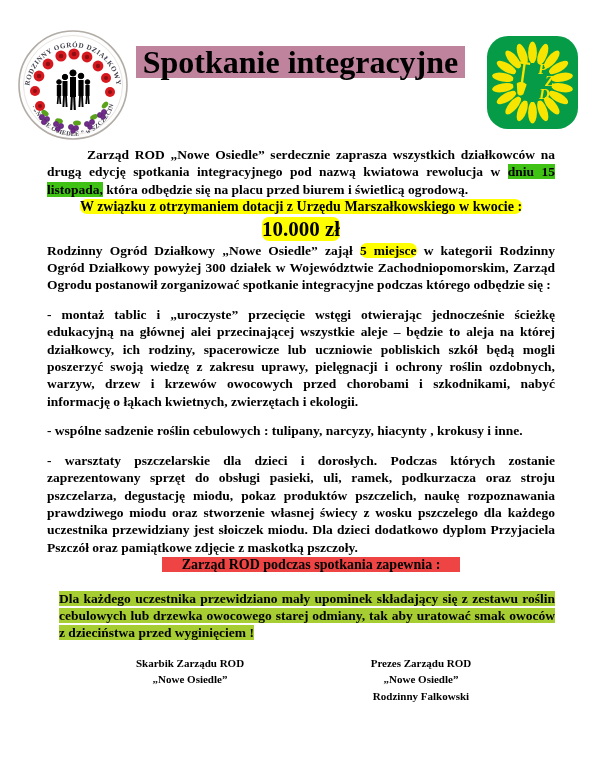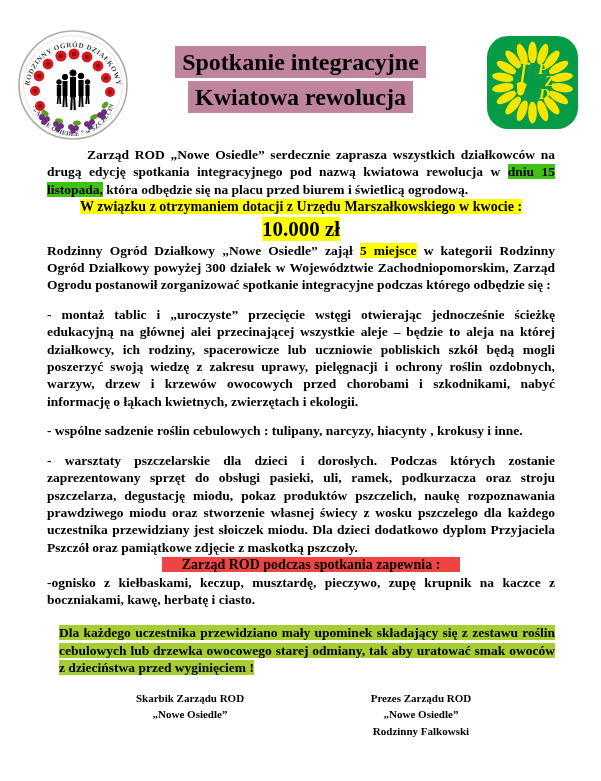--- a/index.html
+++ b/index.html
@@ -4,33 +4,33 @@
 <style>
   html,body{margin:0;padding:0;background:#fff;}
   .page{position:relative;width:601px;height:781px;background:#ffffff;overflow:hidden;
         font-family:"Liberation Serif",serif;font-weight:bold;color:#000;}
   
   .header{position:relative;height:118px;}
   .logo-left{position:absolute;left:15px;top:29px;}
   .logo-right{position:absolute;left:486px;top:35px;}
   .title-block{position:absolute;left:0;right:0;top:46px;text-align:center;}
   .title-row{line-height:32px;}
-  .title-line{display:inline-block;background:#c0839d;font-size:24px;padding:0 7px;}
+  .title-line{display:inline-block;background:#c0839d;font-size:32px;padding:0 7px;}
   
   .content{margin:28px 46px 0 47px;font-size:13.5px;line-height:17.4px;text-align:justify;}
   .para{margin:0;}
   .indent{text-indent:40px;}
   .gap{margin-top:12px;}
   .gap-lg{margin-top:16px;padding-left:12px;}
   .gap-sm{margin-top:8px;}
   .center-line{text-align:center;margin:0;}
   .heading-sm{font-size:14px;line-height:17px;}
   .amount-line{margin:1px 0 0 0;}
   .amount{font-size:21px;line-height:25px;}
-  .hl-yellow{background:#ffff00;}
+  .hl-yellow{background:#ffff00;border-radius:7px;}
   .hl-green{background:#3fc214;}
   .hl-mauve{background:#ef4444;padding:0 20px;margin-left:20px;}
   .hl-yellowgreen{background:#a6cd32;}
   
   .signatures{display:flex;justify-content:space-between;padding:13px 80px 0 90px;}
   .sig{width:200px;text-align:center;font-size:11px;line-height:16.5px;}
   .sig div{margin:0;}
   svg text{font-family:"Liberation Serif",serif;}
   .sans{font-family:"Liberation Sans",sans-serif;}
 </style>
@@ -128,21 +128,20 @@
           <line x1="67" y1="67" x2="67.6" y2="78" stroke-width="1.9"></line>
         <circle cx="72.5" cy="53" r="2.3"></circle>
           <line x1="72.5" y1="56" x2="72.5" y2="67" stroke-width="4.2"></line>
         <line x1="71.8" y1="67" x2="71.2" y2="75" stroke-width="1.7"></line>
           <line x1="73.2" y1="67" x2="73.8" y2="75" stroke-width="1.7"></line>
       </g>
     </svg>
 
     <div class="title-block">
       <div class="title-row"><span class="title-line">Spotkanie integracyjne</span></div>
-      <div class="title-row"><span class="title-line">Kwiatowa rewolucja</span></div>
     </div>
 
     <svg class="logo-right" width="93" height="95" viewBox="0 0 93 95">
       <rect x="1" y="1" width="91" height="93" rx="21" fill="#069c47"></rect>
       <g fill="#f7e500">
         <ellipse cx="46.5" cy="17.5" rx="4.4" ry="11" transform="rotate(0 46.5 47.5)"></ellipse>
         <ellipse cx="46.5" cy="17.5" rx="4.4" ry="11" transform="rotate(20 46.5 47.5)"></ellipse>
         <ellipse cx="46.5" cy="17.5" rx="4.4" ry="11" transform="rotate(40 46.5 47.5)"></ellipse>
         <ellipse cx="46.5" cy="17.5" rx="4.4" ry="11" transform="rotate(60 46.5 47.5)"></ellipse>
         <ellipse cx="46.5" cy="17.5" rx="4.4" ry="11" transform="rotate(80 46.5 47.5)"></ellipse>
@@ -183,21 +182,20 @@
 
     <p class="para"><span>Rodzinny Ogród Działkowy „Nowe Osiedle” zajął </span><span class="hl-yellow">5 miejsce</span><span> w kategorii Rodzinny Ogród Działkowy powyżej 300 działek w Województwie Zachodniopomorskim, Zarząd Ogrodu postanowił zorganizować spotkanie integracyjne podczas którego odbędzie się :</span></p>
 
     <p class="para gap">- montaż tablic i „uroczyste” przecięcie wstęgi otwierając jednocześnie ścieżkę edukacyjną na głównej alei przecinającej wszystkie aleje – będzie to aleja na której działkowcy, ich rodziny, spacerowicze lub uczniowie pobliskich szkół będą mogli poszerzyć swoją wiedzę z zakresu uprawy, pielęgnacji i ochrony roślin ozdobnych, warzyw, drzew i krzewów owocowych przed chorobami i szkodnikami, nabyć informację o łąkach kwietnych, zwierzętach i ekologii.</p>
 
     <p class="para gap">- wspólne sadzenie roślin cebulowych : tulipany, narcyzy, hiacynty , krokusy i inne.</p>
 
     <p class="para gap">- warsztaty pszczelarskie dla dzieci i dorosłych. Podczas których zostanie zaprezentowany sprzęt do obsługi pasieki, uli, ramek, podkurzacza oraz stroju pszczelarza, degustację miodu, pokaz produktów pszczelich, naukę rozpoznawania prawdziwego miodu oraz stworzenie własnej świecy z wosku pszczelego dla każdego uczestnika przewidziany jest słoiczek miodu. Dla dzieci dodatkowo dyplom Przyjaciela Pszczół oraz pamiątkowe zdjęcie z maskotką pszczoły.</p>
 
     <p class="center-line gap-sm"><span class="hl-mauve heading-sm">Zarząd ROD podczas spotkania zapewnia :</span></p>
-    <p class="para">-ognisko z kiełbaskami, keczup, musztardę, pieczywo, zupę krupnik na kaczce z boczniakami, kawę, herbatę i ciasto.</p>
 
     <p class="para gap-lg"><span class="hl-yellowgreen">Dla każdego uczestnika przewidziano mały upominek składający się z zestawu roślin cebulowych lub drzewka owocowego starej odmiany, tak aby uratować smak owoców z dzieciństwa przed wyginięciem !</span></p>
   </main>
 
   <footer class="signatures">
     <div class="sig">
       <div>Skarbik Zarządu ROD</div>
       <div>„Nowe Osiedle”</div>
     </div>
     <div class="sig">

